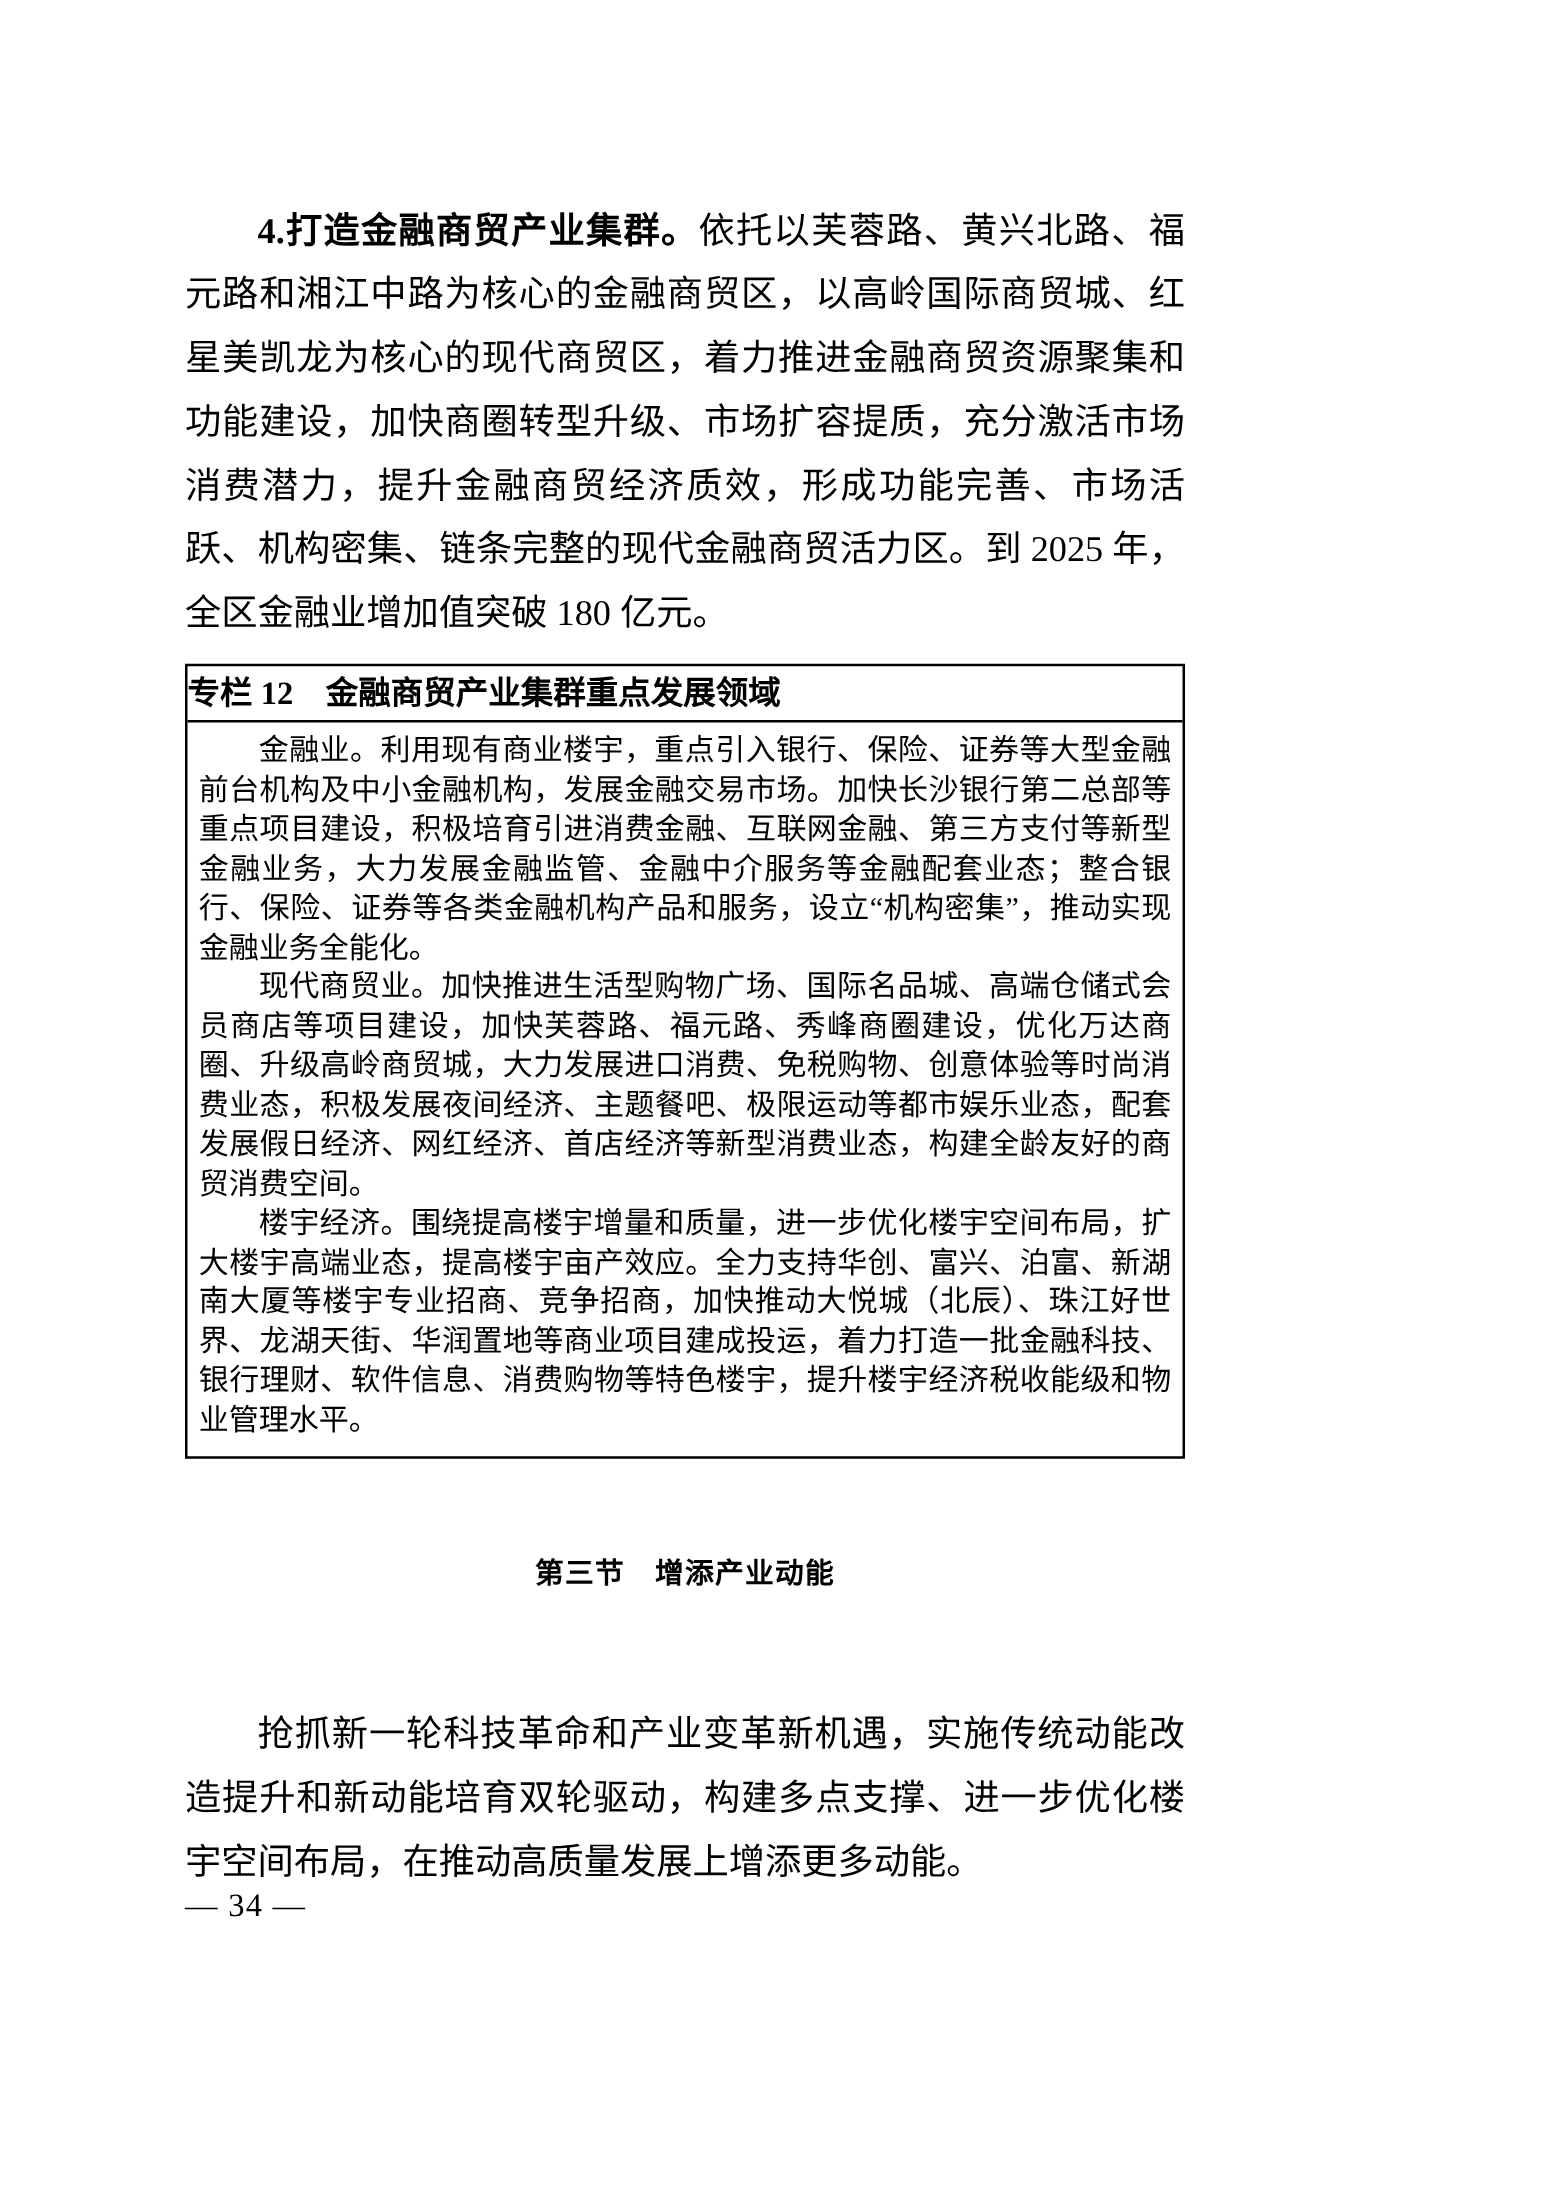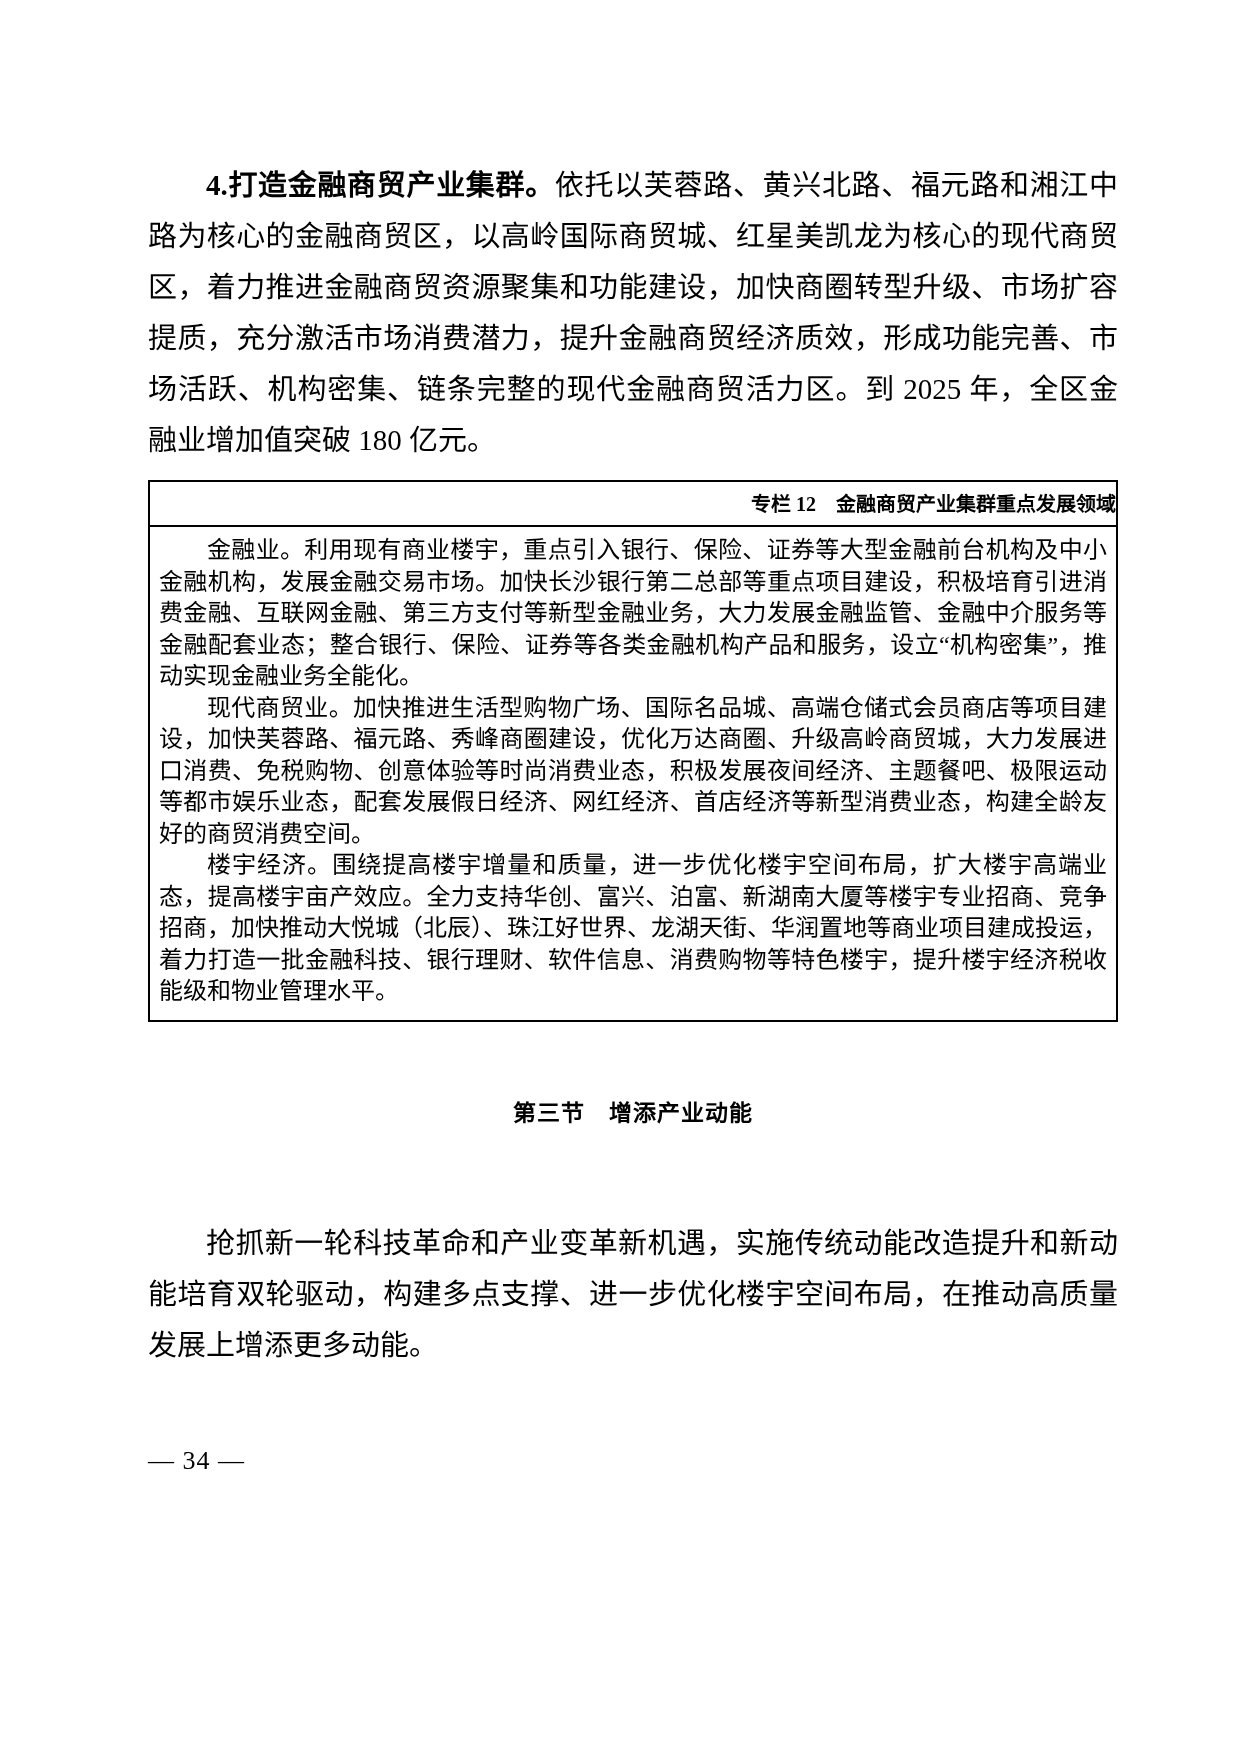--- a/index.html
+++ b/index.html
@@ -10,38 +10,38 @@
     background: #ffffff;
     position: relative;
     font-family: "Liberation Serif", "DejaVu Serif", serif;
     color: #000000;
     overflow: hidden;
   }
   .content {
     position: absolute;
     left: 148px;
     top: 160px;
-    width: 970px;
+    width: 800px;
   }
   .para {
     margin: 0;
     font-size: 29px;
     line-height: 51px;
     text-align: justify;
     text-indent: 2em;
   }
   .para .lead { font-weight: 700; }
   .box {
     margin-top: 14px;
     border: 2px solid #000000;
   }
   .box-title {
-    font-size: 20px;
+    font-size: 26px;
     font-weight: 700;
-    text-align: right;
+    text-align: left;
     padding: 5px 0 4px 0;
     border-bottom: 2px solid #000000;
     line-height: 34px;
   }
   .box-body {
     padding: 8px 9px 12px 9px;
   }
   .box-para {
     margin: 0;
     font-size: 24px;
@@ -57,21 +57,21 @@
     font-weight: 700;
     text-align: center;
     letter-spacing: 1px;
   }
   .para-momentum {
     margin-top: 90px;
   }
   .page-number {
     position: absolute;
     left: 148px;
-    top: 1446px;
+    top: 1510px;
     font-size: 26px;
     letter-spacing: 1px;
   }
 </style>
 </head>
 <body>
 
 <div class="page">
   <div class="content">
 

